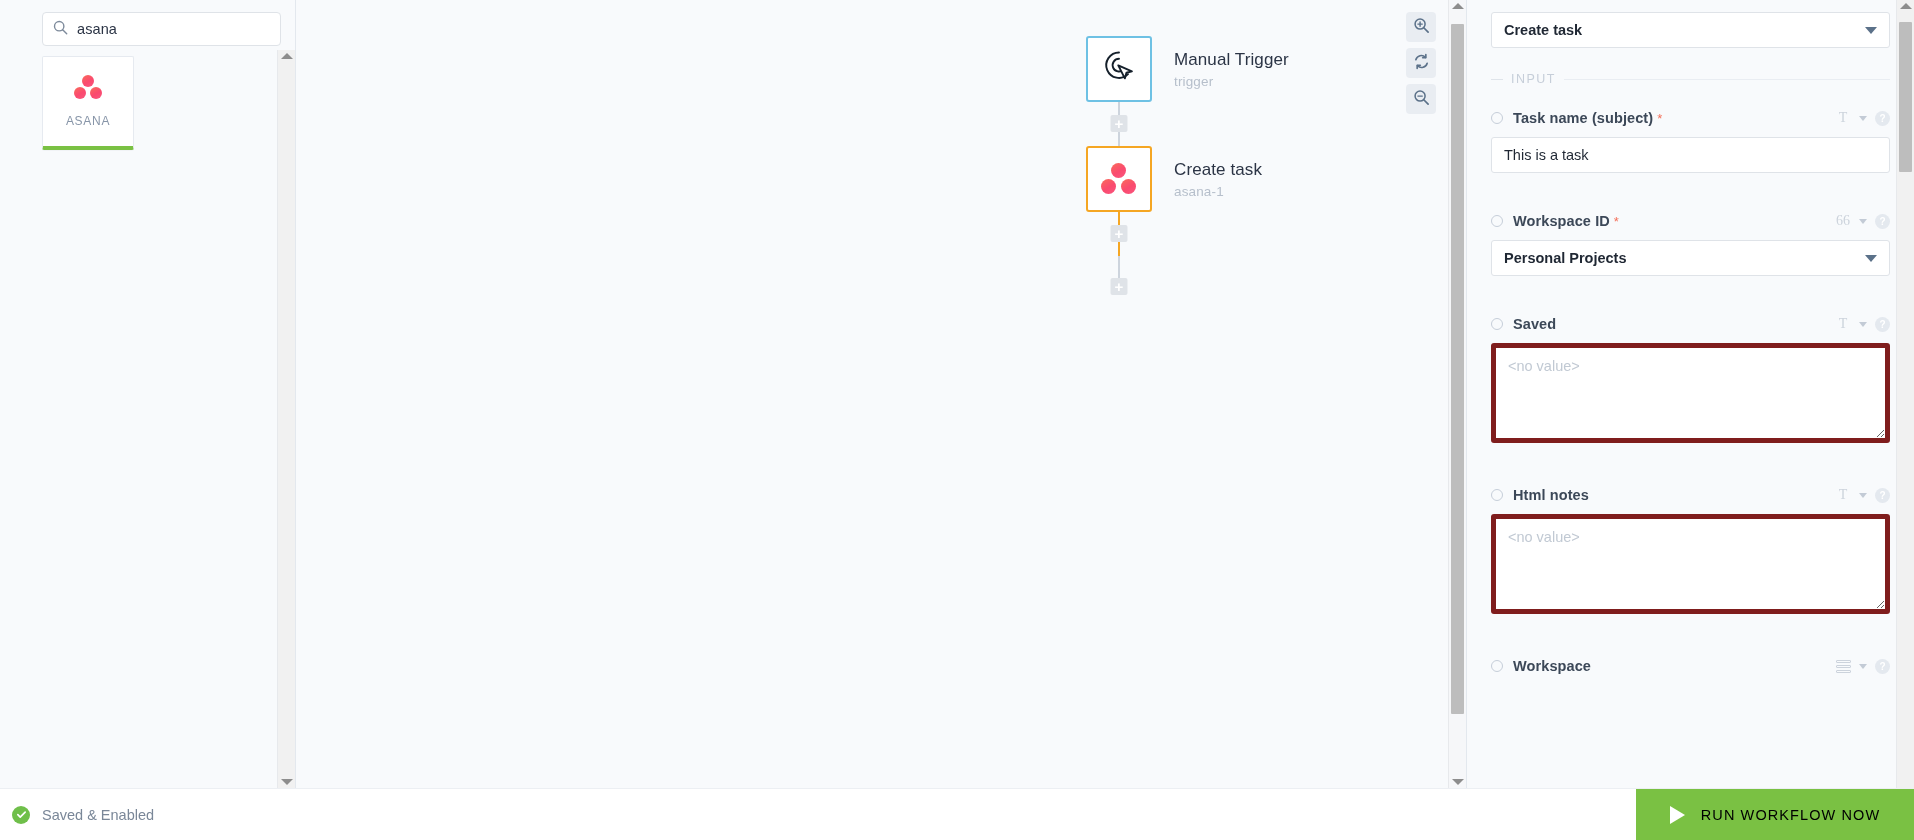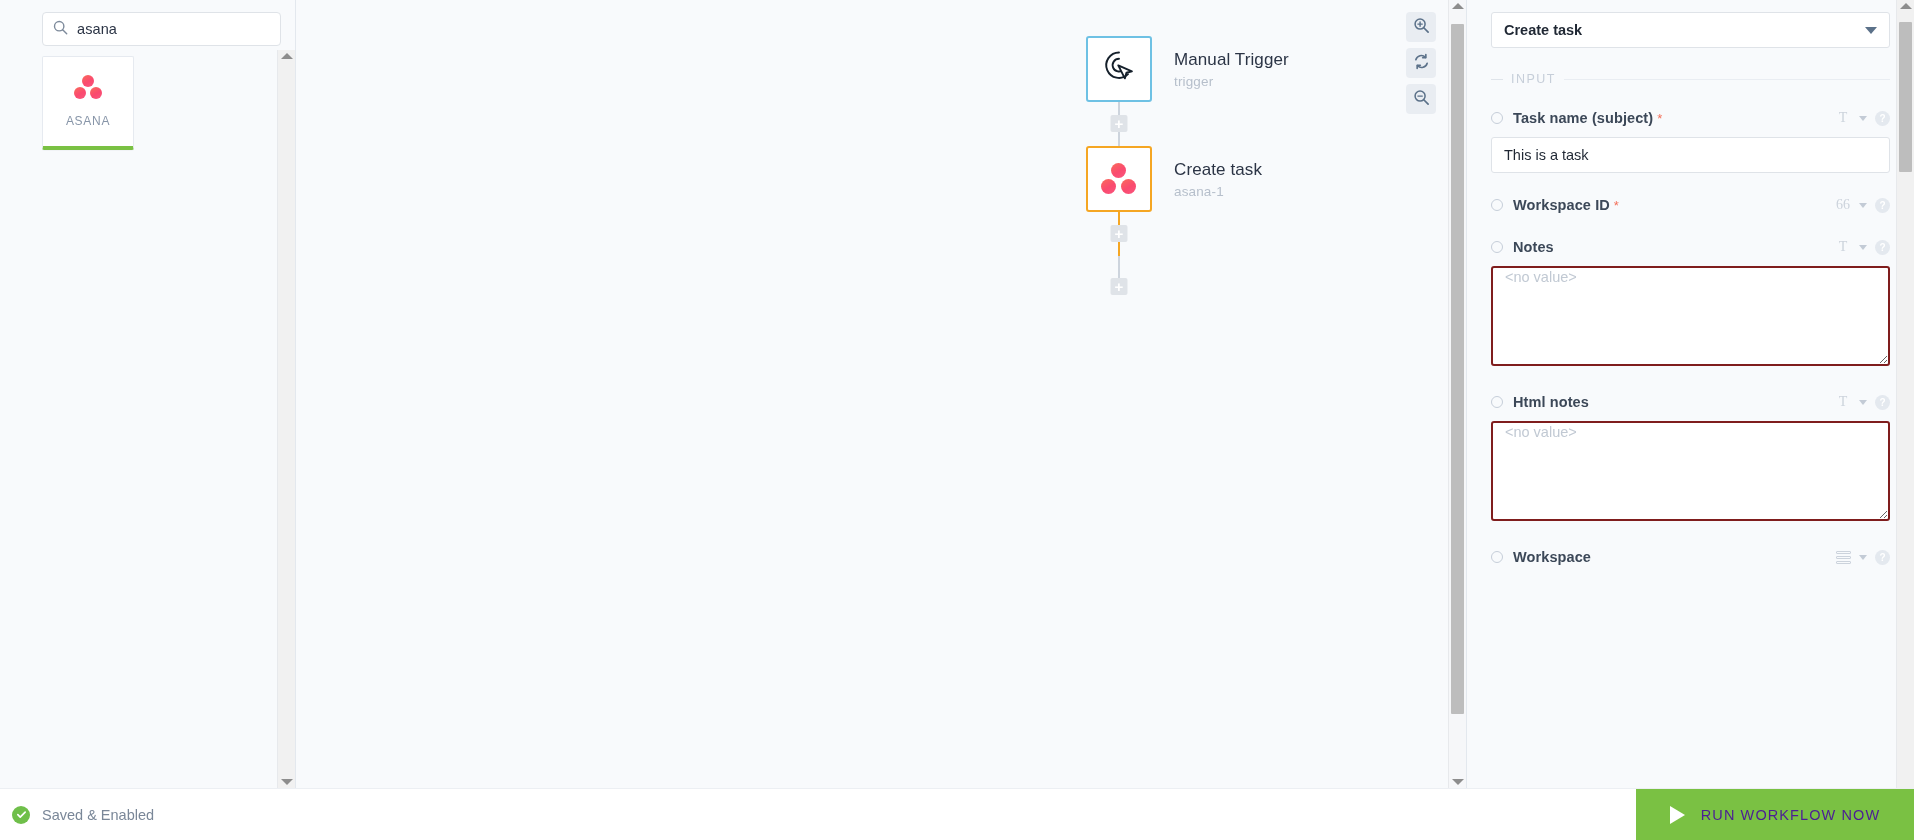--- a/index.html
+++ b/index.html
@@ -155,21 +155,21 @@
     border-right: 6px solid transparent; border-top: 7px solid #5b7189;
   }
   .divider-label {
     display: flex; align-items: center; gap: 8px; margin: 24px 0 22px 0;
   }
   .divider-label .dash { width: 12px; height: 1px; background: #dfe4ea; }
   .divider-label .rule { flex: 1; height: 1px; background: #e9edf2; }
   .divider-label .txt {
     font-size: 12.5px; letter-spacing: 1.5px; color: #c6ced9;
   }
-  .field { margin-bottom: 22px; }
+  .field { margin-bottom: 38px; }
   .field-head {
     display: flex; align-items: center; margin-bottom: 9px; height: 20px;
   }
   .radio {
     width: 12px; height: 12px; border: 1.5px solid #c6ced9;
     border-radius: 50%; margin-right: 10px; flex: 0 0 auto; cursor: pointer;
   }
   .field-label { font-size: 14.5px; color: #3c4858; font-weight: 700; letter-spacing: .1px; }
   .req { color: #f4705a; margin-left: 4px; font-size: 13px; }
   .field-tools { margin-left: auto; display: flex; align-items: center; gap: 8px; }
@@ -185,22 +185,22 @@
     width: 15px; height: 15px; border-radius: 50%; background: #e4e9ef;
     color: #ffffff; font-size: 10px; display: flex; align-items: center;
     justify-content: center; cursor: pointer; font-weight: 700;
   }
   .text-input {
     width: 100%; height: 36px; background: #ffffff; border: 1px solid #dfe3e8;
     border-radius: 3px; padding: 0 12px; font-size: 14.5px; color: #1f2733;
     font-family: "Liberation Sans", sans-serif; outline: none;
   }
   .text-area {
-    width: 100%; height: 100px; background: #ffffff; border: 2px solid #7f1d1d;
-    border-radius: 3px; padding: 1px 12px; font-size: 14.5px;
+    width: 100%; height: 100px; background: #ffffff; border: 5px solid #7f1d1d;
+    border-radius: 3px; padding: 10px 12px; font-size: 14.5px;
     font-family: "Liberation Sans", sans-serif; color: #1f2733;
     resize: vertical; outline: none;
   }
   .text-area::placeholder, .text-input::placeholder { color: #c1c9d3; }
   .rp-scroll {
     position: absolute; right: 0; top: 0; bottom: 0; width: 18px;
     background: #f1f1f1; border-left: 1px solid #e7e9ec;
     display: flex; flex-direction: column; align-items: center; padding: 3px 0;
   }
   .rp-thumb {
@@ -217,21 +217,21 @@
     padding-left: 12px;
   }
   .status { display: flex; align-items: center; gap: 12px; }
   .status-dot {
     width: 18px; height: 18px; border-radius: 50%; background: #6fbf4a;
     display: flex; align-items: center; justify-content: center;
   }
   .status-txt { font-size: 14.5px; color: #7a8798; }
   .run-btn {
     height: 52px; width: 278px; background: #7ac143; border: none;
-    color: #4c1d95; font-size: 14.5px; letter-spacing: 1.1px;
+    color: #000000; font-size: 14.5px; letter-spacing: 1.1px;
     display: flex; align-items: center; justify-content: center; gap: 16px;
     cursor: pointer; font-family: "Liberation Sans", sans-serif;
   }
   .play-tri {
     width: 0; height: 0; border-top: 9px solid transparent;
     border-bottom: 9px solid transparent; border-left: 15px solid #ffffff;
   }
 </style>
 </head>
 <body>
@@ -392,26 +392,30 @@
           <div class="field-head">
             <span class="radio"></span>
             <span class="field-label">Workspace ID</span>
             <span class="req">*</span>
             <span class="field-tools">
               <span class="type-tag">66</span>
               <span class="type-chev"></span>
               <span class="help">?</span>
             </span>
           </div>
+          <div class="select-box">
+            <span class="val">Personal Projects</span>
+            <span class="caret"></span>
+          </div>
         </div>
 
         <div class="field">
           <div class="field-head">
             <span class="radio"></span>
-            <span class="field-label">Notes</span>
+            <span class="field-label">Saved</span>
             <span class="field-tools">
               <span class="type-tag">T</span>
               <span class="type-chev"></span>
               <span class="help">?</span>
             </span>
           </div>
           <textarea class="text-area" placeholder="&lt;no value&gt;" style=""></textarea>
         </div>
 
         <div class="field">

